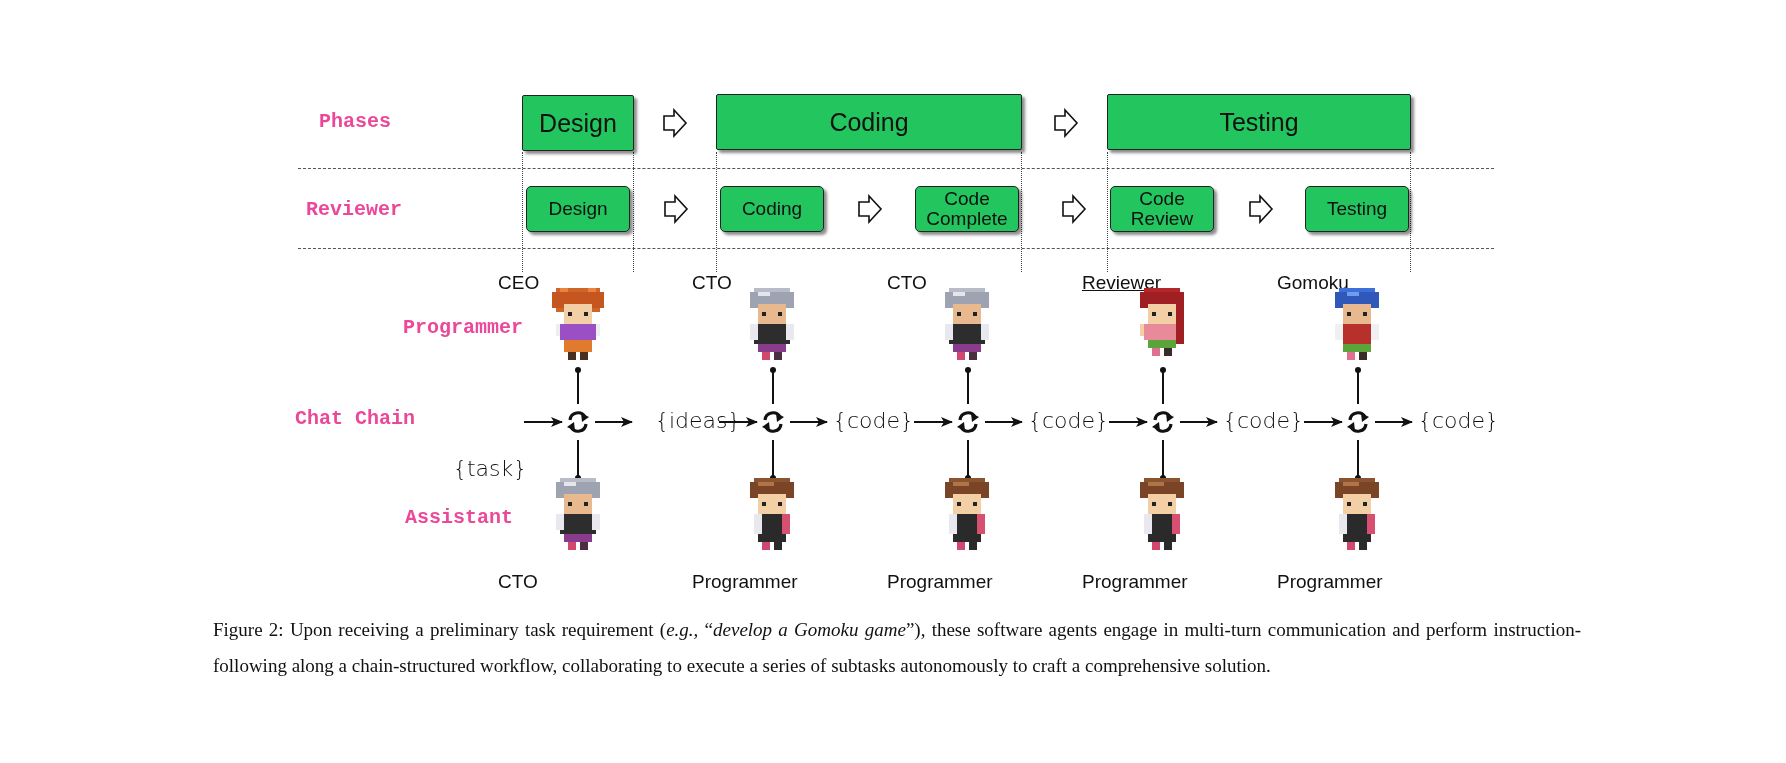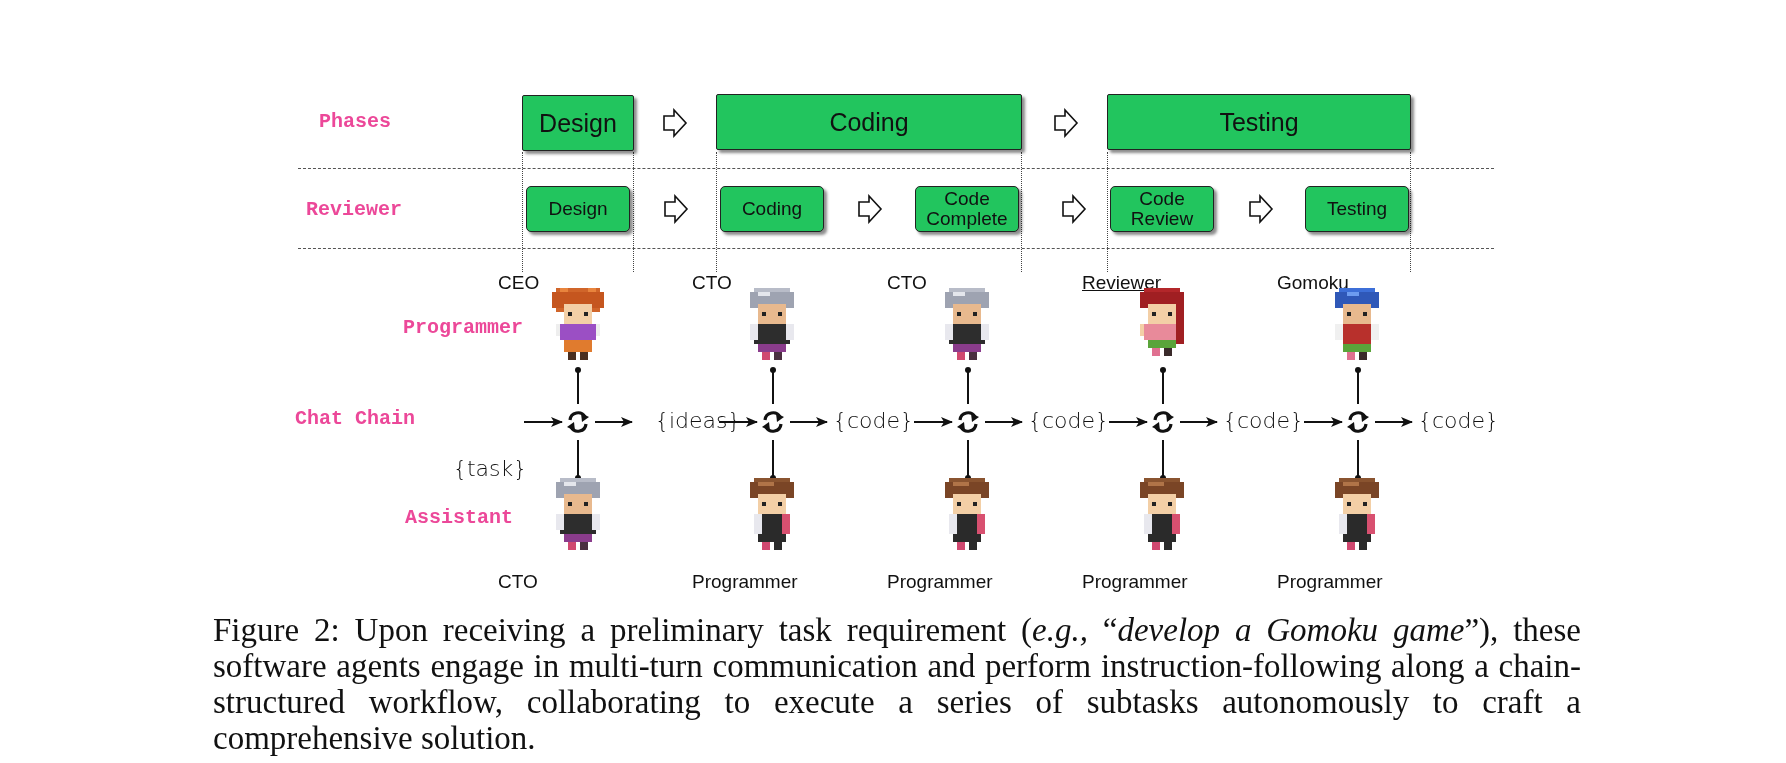--- a/index.html
+++ b/index.html
@@ -6,21 +6,21 @@
   body { width:1786px; height:763px; position:relative; overflow:hidden; font-family:"Liberation Sans", sans-serif; color:#111; }
   .abs { position:absolute; }
   .rowlabel { position:absolute; font-family:Liberation Mono, monospace; font-weight:bold; font-size:20px; color:#ec4899; white-space:nowrap; }
   .box { position:absolute; box-sizing:border-box; border:1.6px solid #222; background:#22c55e; box-shadow:3px 3px 3px rgba(0,0,0,0.45); display:flex; align-items:center; justify-content:center; text-align:center; font-family:"Liberation Sans", sans-serif; color:#111; line-height:1.05; }
   .phase { height:56px; font-size:25px; border-radius:2px; }
   .sub { height:46px; font-size:19px; border-radius:5px; white-space:pre-line; }
   .hdash { position:absolute; left:298px; width:1196px; height:0; border-top:1.5px dashed #555; }
   .vdot { position:absolute; width:0; border-left:1.3px dotted #444; }
   .role { position:absolute; font-family:"Liberation Sans", sans-serif; font-size:19px; color:#111; text-align:left; width:160px; white-space:nowrap;margin-top:8px; }
   .token { position:absolute; font-family:"DejaVu Sans", sans-serif; font-size:22px; color:#111; white-space:nowrap; font-weight:300; }
-  .caption { position:absolute; left:213px; top:612px; width:1368px; font-family:"Liberation Serif", serif; font-size:33px; line-height:36px; color:#111; text-align:justify; }
+  .caption { position:absolute; left:213px; top:612px; width:1368px; font-family:"Liberation Serif", serif; font-size:19px; line-height:36px; color:#111; text-align:justify; }
   .caption i { font-style:italic; }
   .sprite { position:absolute; width:52px; height:84px; }
 </style>
 </head>
 <body>
 
 <svg width="0" height="0" style="position:absolute">
   <defs>
     <marker id="ah" markerWidth="12" markerHeight="10" refX="11" refY="5" orient="auto" markerUnits="userSpaceOnUse">
       <path d="M0,0 L12,5 L0,10 L3,5 Z" fill="#111"></path>

